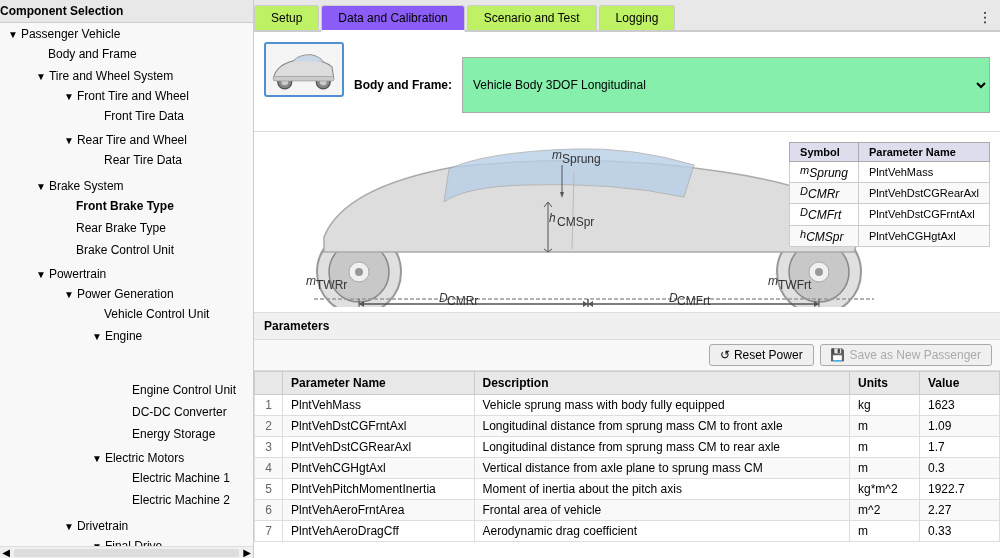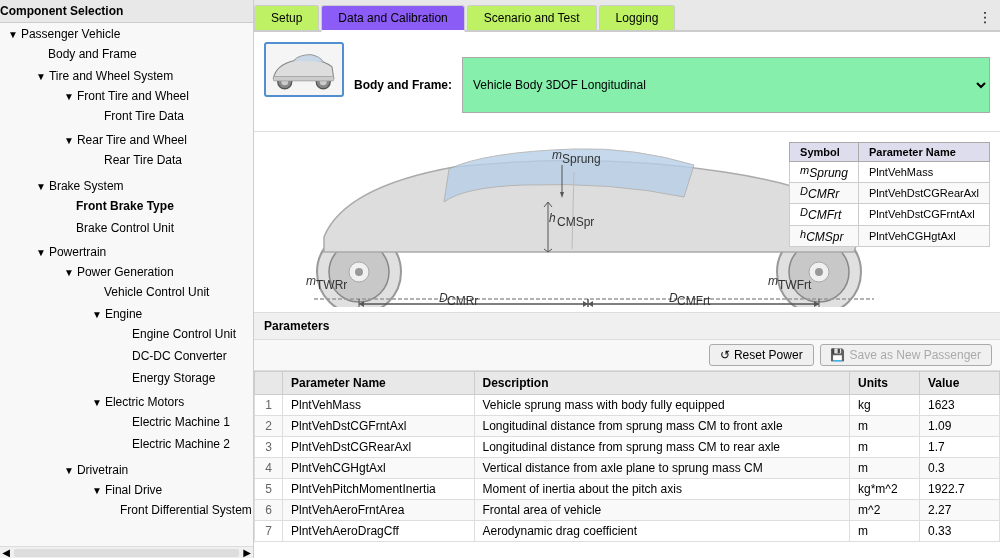--- a/index.html
+++ b/index.html
@@ -133,20 +133,26 @@
               <div class="children">
                 <div class="tree-item">
       <div class="label" style="padding-left:36px;font-weight:bold;">
         <span style="width:12px;display:inline-block;"></span>
         <span>Front Brake Type</span>
       </div>
                 </div>
                 <div class="tree-item">
       <div class="label" style="padding-left:36px;">
         <span style="width:12px;display:inline-block;"></span>
+        <span>Rear Brake Type</span>
+      </div>
+                </div>
+                <div class="tree-item">
+      <div class="label" style="padding-left:36px;">
+        <span style="width:12px;display:inline-block;"></span>
         <span>Brake Control Unit</span>
       </div>
                 </div>
               </div>
             </div>
             <div class="tree-item">
       <div class="label" style="padding-left:22px;">
         <span class="arrow">▼</span>
         <span>Powertrain</span>
       </div>
@@ -163,21 +169,21 @@
         <span>Vehicle Control Unit</span>
       </div>
                     </div>
                     <div class="tree-item">
       <div class="label" style="padding-left:50px;">
         <span class="arrow">▼</span>
         <span>Engine</span>
       </div>
                       <div class="children">
                         <div class="tree-item">
-      <div class="label" style="padding-left:64px;">
+      <div class="label" style="padding-left:64px;margin-top:34px;">
         <span style="width:12px;display:inline-block;"></span>
         <span>Engine Control Unit</span>
       </div>
                         </div>
                         <div class="tree-item">
       <div class="label" style="padding-left:64px;">
         <span style="width:12px;display:inline-block;"></span>
         <span>DC-DC Converter</span>
       </div>
                         </div>

